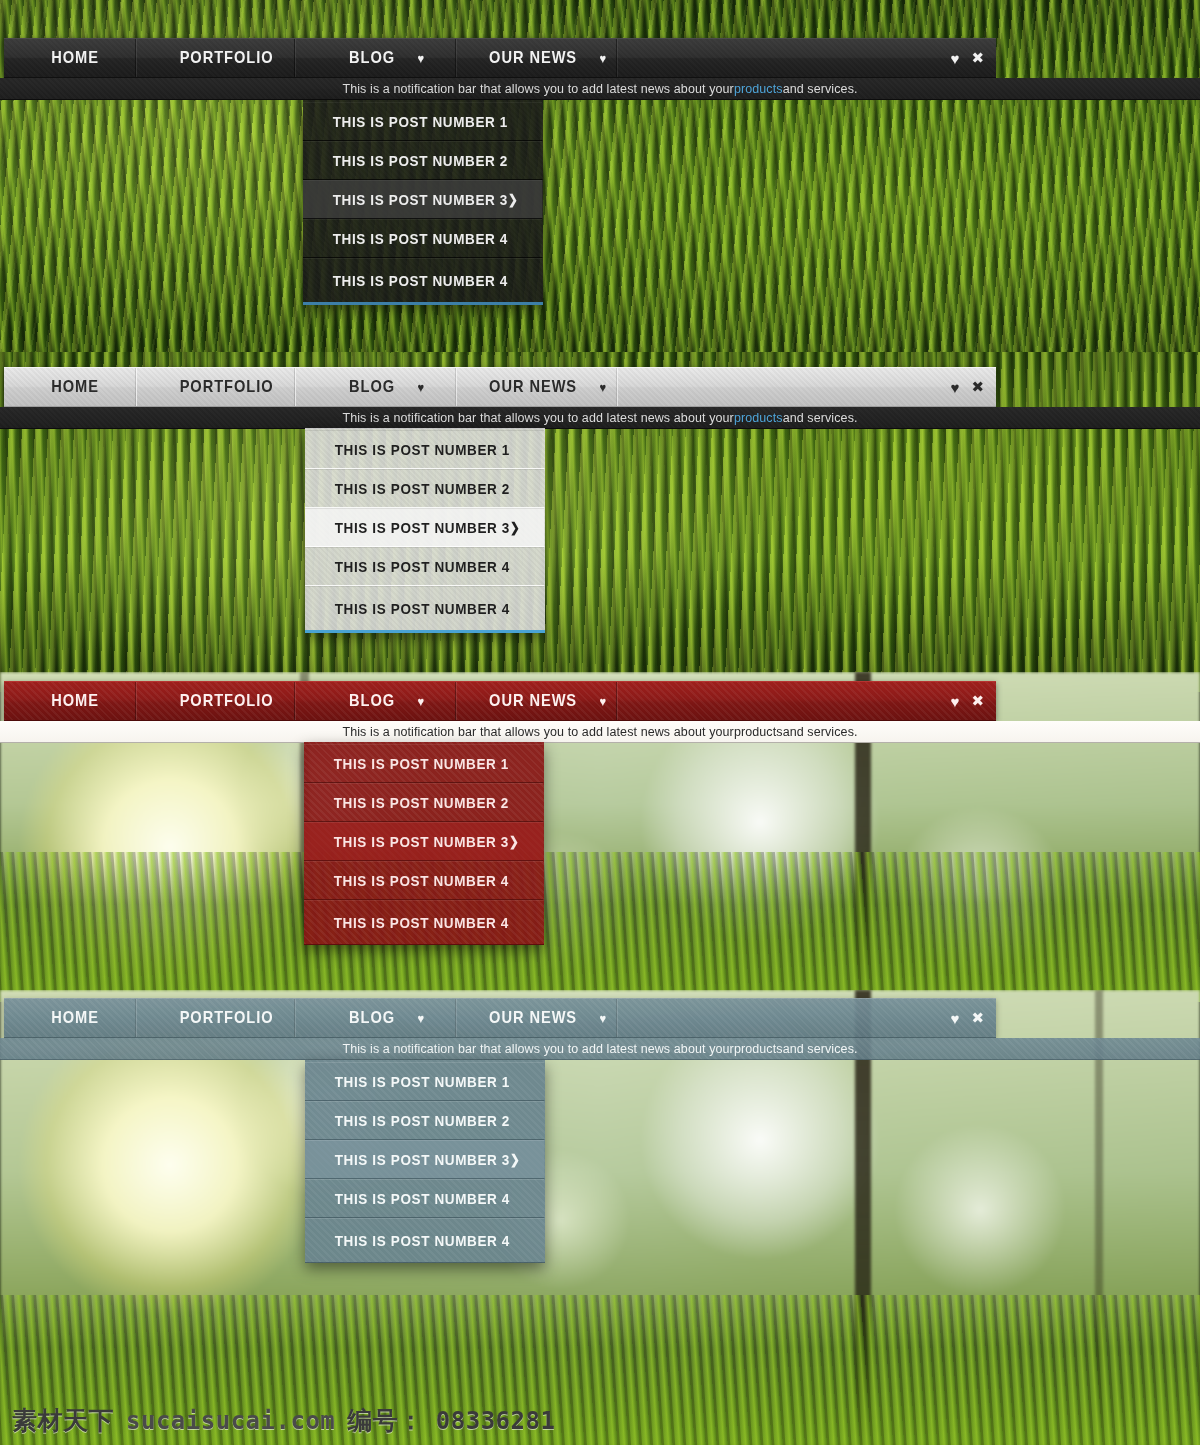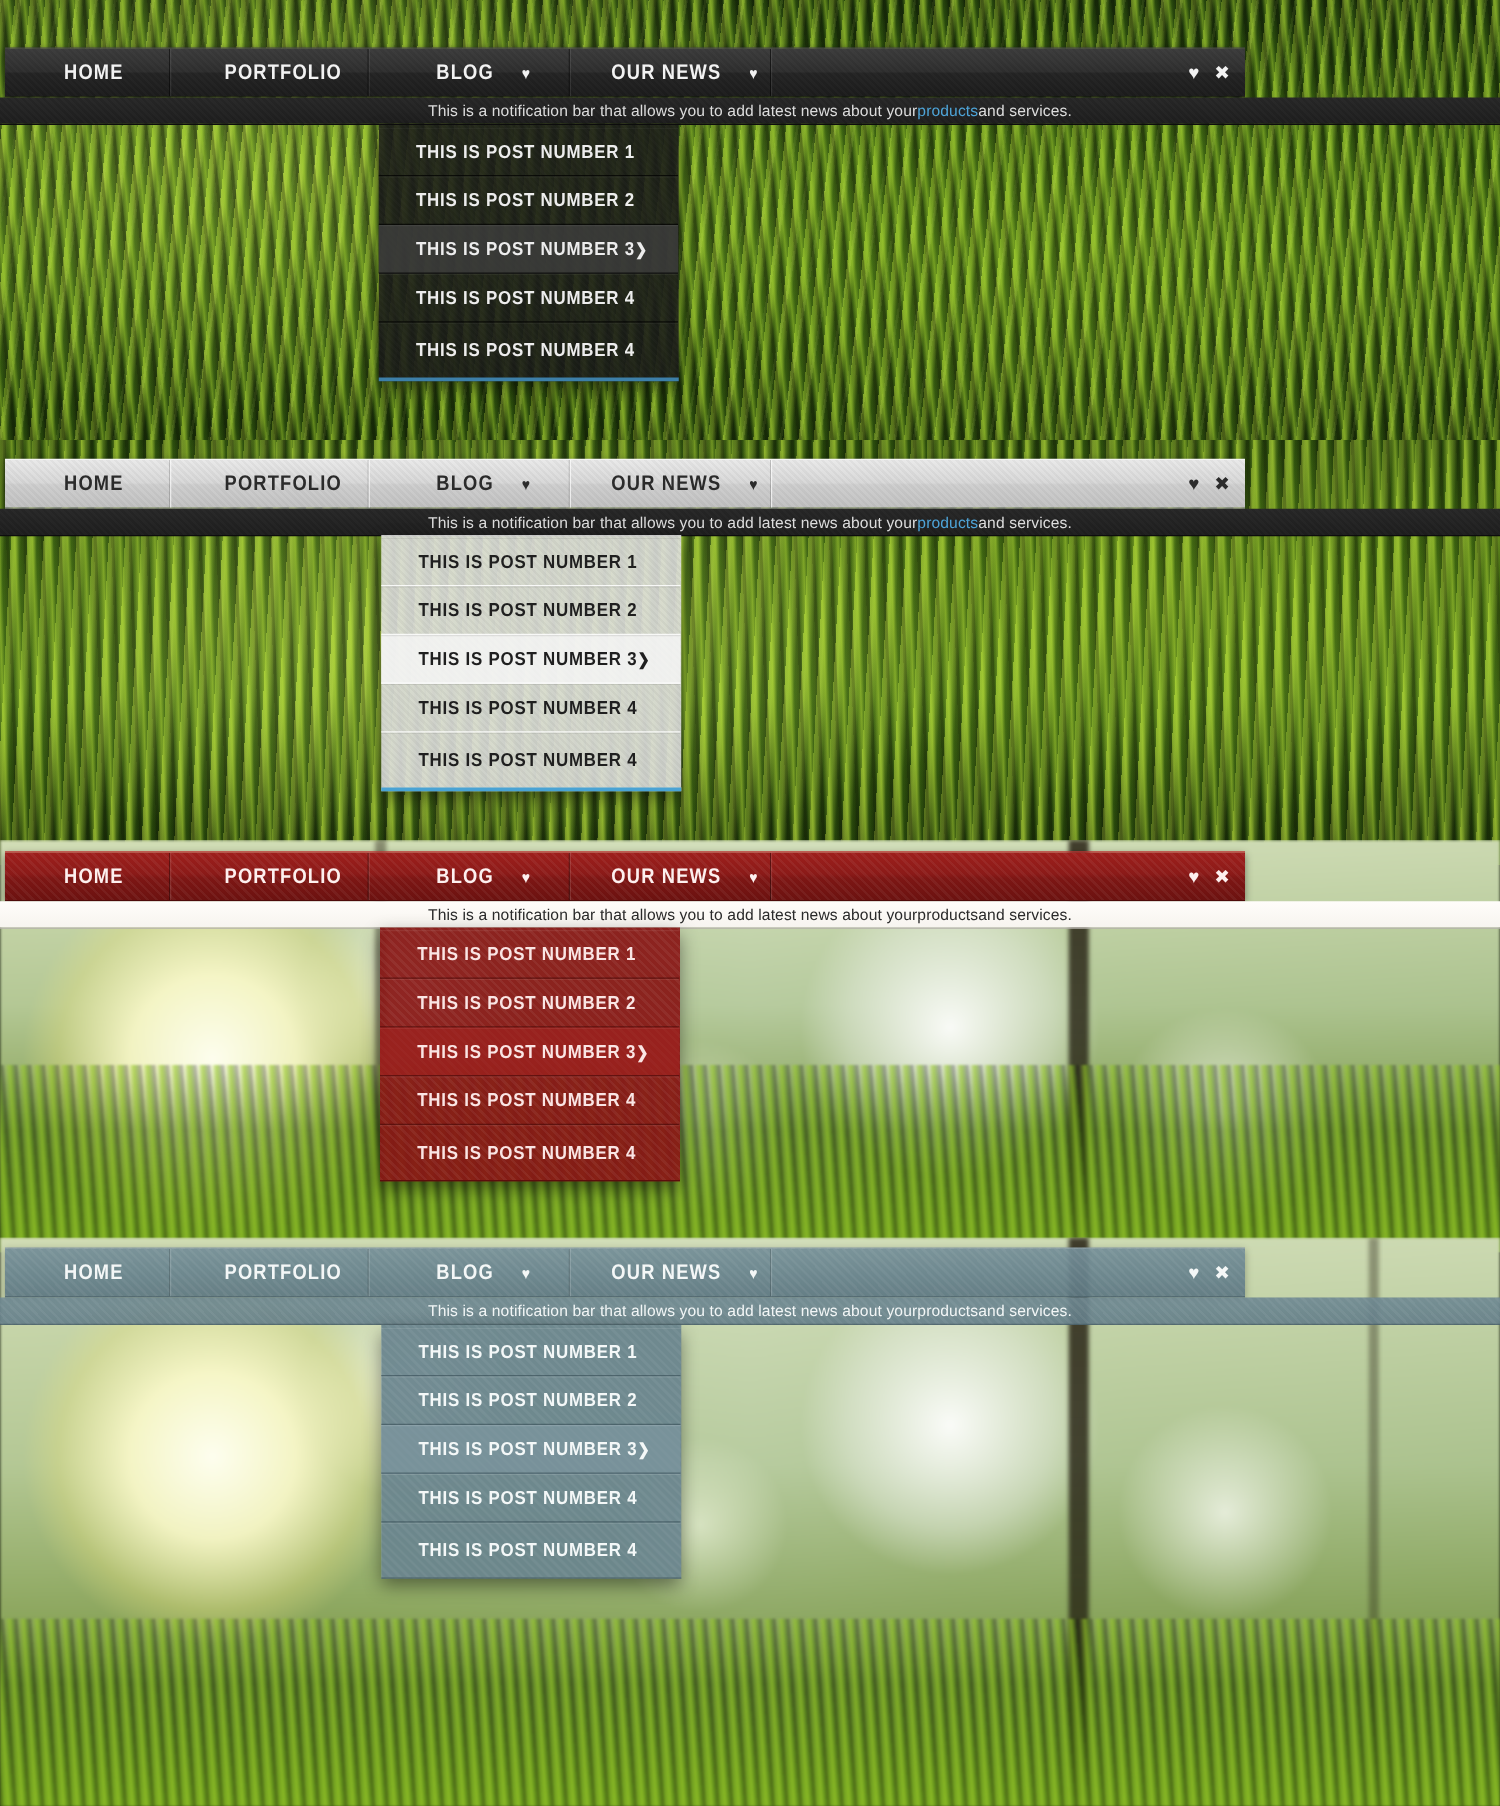--- a/index.html
+++ b/index.html
@@ -485,14 +485,20 @@
       <span class="arrow">❯</span>
     </div>
     <div class="dd-item">
       <span class="dd-label">THIS IS POST NUMBER 4</span>
     </div>
     <div class="dd-item tall">
       <span class="dd-label">THIS IS POST NUMBER 4</span>
     </div>
   </div>
 
+  <div class="watermark">
+    <span>素材天下</span>
+    <span class="wm-site">sucaisucai.com</span>
+    <span>编号：</span>
+    <span class="wm-num">08336281</span>
+  </div>
 
 </div>
 
 </body></html>

